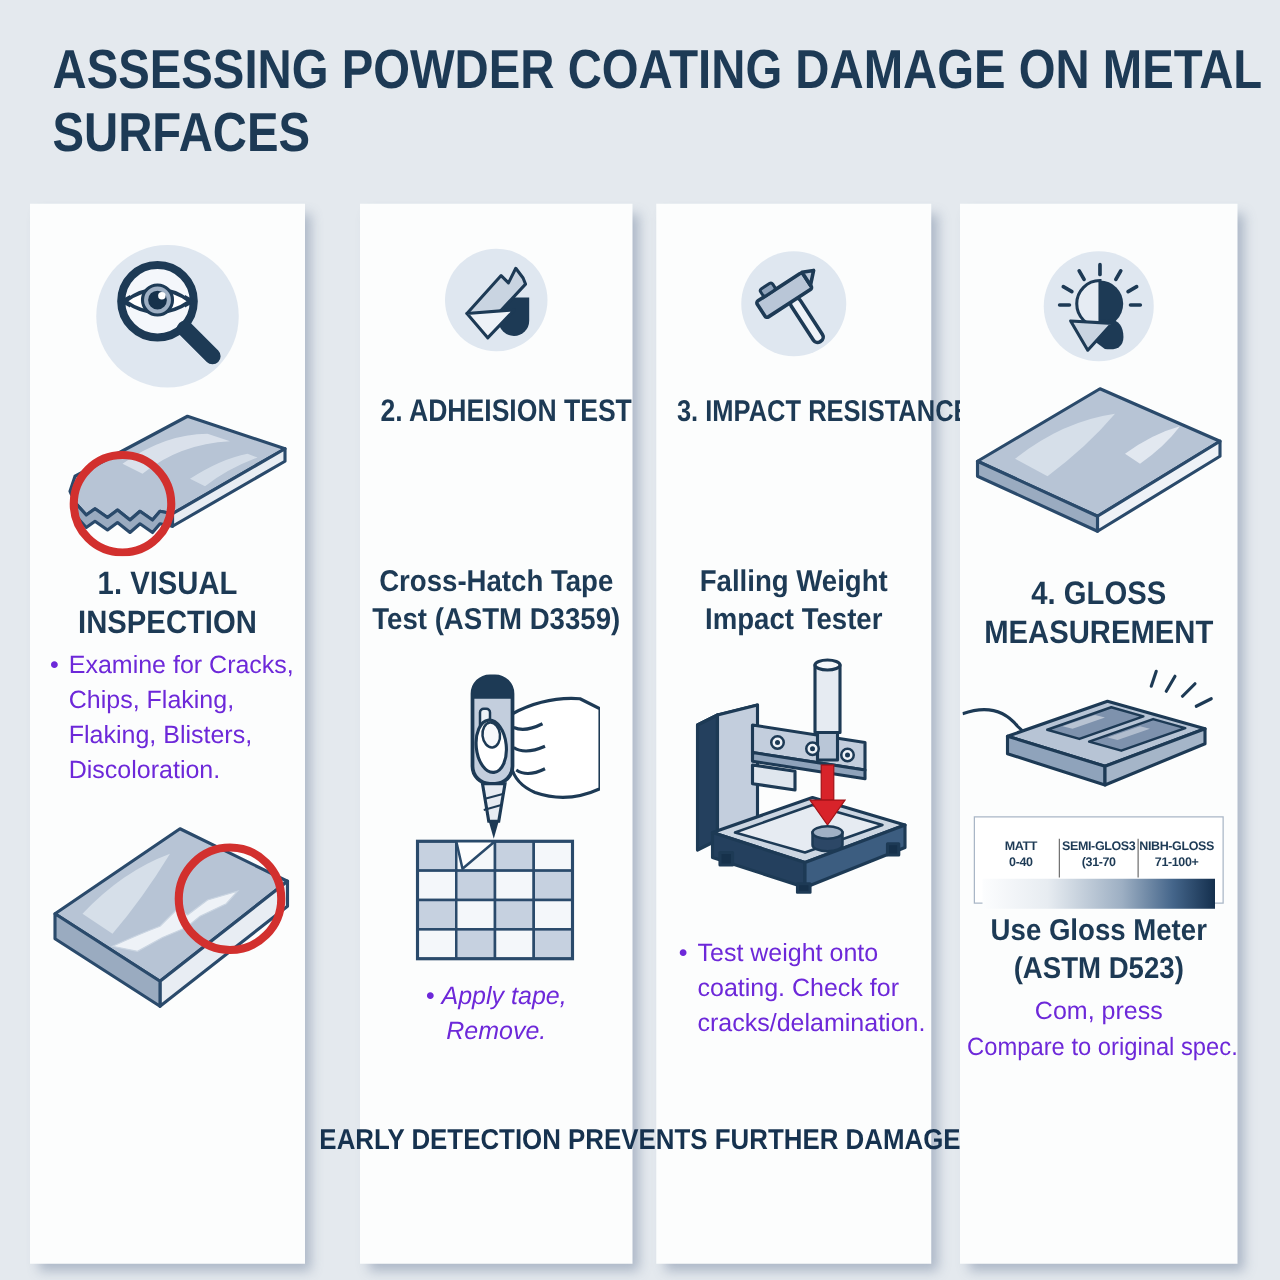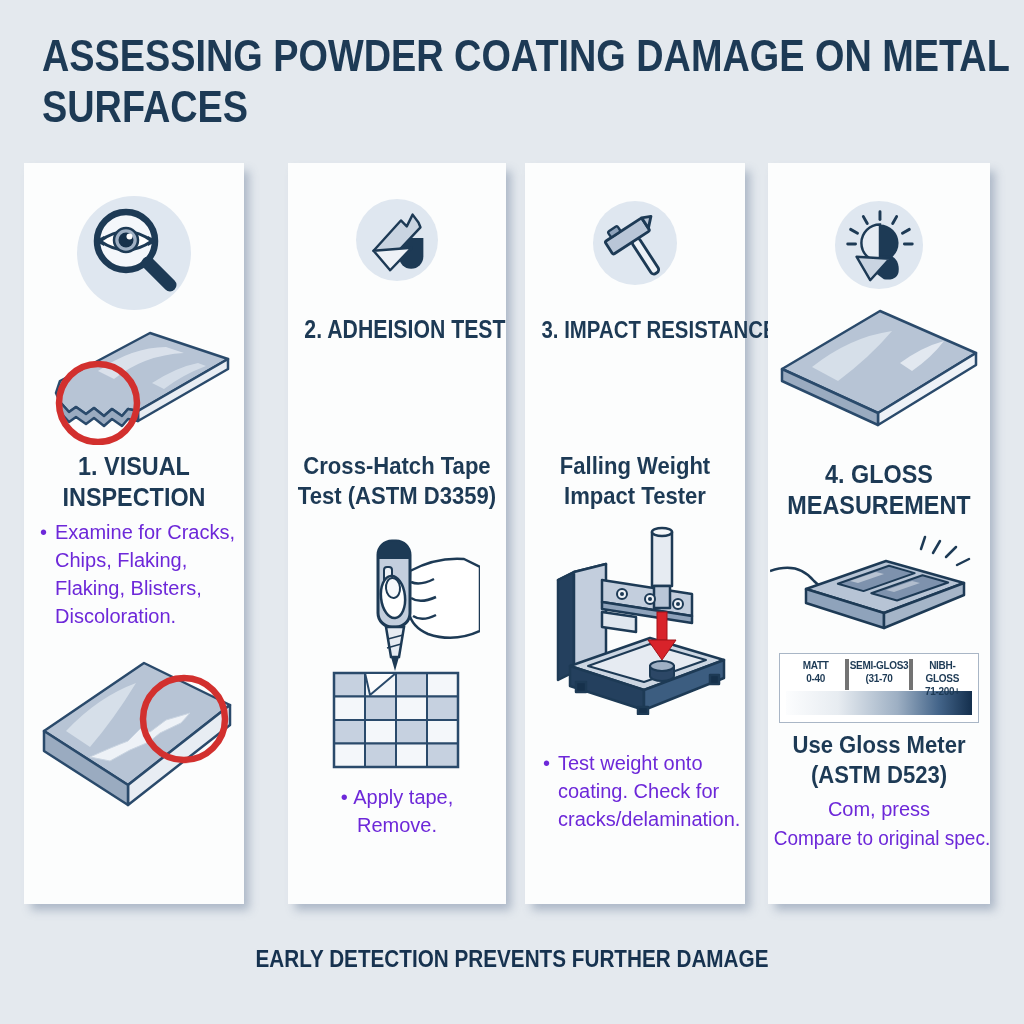--- a/index.html
+++ b/index.html
@@ -12,21 +12,21 @@
     overflow:hidden;
   }
   .stage { position:absolute; inset:0; }
 
   
   .title { position:absolute; left:42px; top:30px; font-weight:bold; font-size:44px;
            line-height:51px; transform:scaleX(0.86); transform-origin:left top; color:#1d3a55; }
   .title div { white-space:nowrap; }
 
   
-  .card { position:absolute; top:163px; height:741px; background:#fcfdfd;
+  .card { position:absolute; top:163px; height:848px; background:#fcfdfd;
           box-shadow:6px 7px 9px -1px rgba(95,115,145,0.42); }
   .c1 { left:24px;  width:220px; }
   .c2 { left:288px; width:218px; }
   .c3 { left:525px; width:220px; }
   .c4 { left:768px; width:222px; }
 
   .icon-circle { position:absolute; border-radius:50%; background:#dfe7f0;
                  display:flex; align-items:center; justify-content:center; }
   .c1 .icon-circle { left:53px; top:33px;  width:114px; height:114px; }
   .c2 .icon-circle { left:68px; top:36px;  width:82px;  height:82px; }
@@ -49,46 +49,46 @@
   .c4 .sub { top:567px; }
 
   .bullets { position:absolute; font-size:20px; line-height:28px; color:#6d28d9; }
   .c1 .bullets { left:14px; top:355px; width:200px; }
   .c3 .bullets { left:16px; top:586px; width:198px; }
   .bi { position:relative; padding-left:17px; }
   .bi::before { content:"\2022"; position:absolute; left:2px; }
   .c2 .bullets { left:0; top:620px; width:100%; text-align:center; }
   .bi-c { margin:0 auto; }
   .bi-c::before { content:"\2022\00a0"; }
-  .bi-c.narrow { max-width:150px; }
+  .bi-c.narrow { max-width:150px;font-style:italic; }
   .bi-c.nowrap { white-space:nowrap; }
 
   .ill { position:absolute; }
   .c1 .ill1 { left:8px;  top:156px; }
   .c1 .ill2 { left:8px;  top:472px; }
   .c2 .ill1 { left:26px; top:368px; }
   .c3 .ill1 { left:15px; top:357px; }
   .c4 .ill1 { left:6px;  top:132px; }
   .c4 .ill2 { left:2px;  top:368px; }
 
   
   .scale { position:absolute; left:11px; top:490px; width:200px; height:70px;
-           background:#fff; border:1.5px solid #a9b6c6; box-sizing:border-box; padding:5px 6px 0; }
+           background:#fff; border:1.5px solid #a9b6c6; box-sizing:border-box; padding:17px 6px 0; }
   .scale-labels { display:flex; height:31px; }
   .lv { flex:1; text-align:center; font-weight:bold; font-size:10px; line-height:13px;
         color:#1d3a55; letter-spacing:-0.3px; overflow:visible; }
-  .lv + .lv { border-left:4px solid #737373; }
+  .lv + .lv { border-left:1px solid #737373; }
   .scale-bar { height:24px; margin-top:1px;
     background:linear-gradient(90deg,#fcfdfe 0%,#e7ecf1 28%,#9dafc3 60%,#44658a 82%,#142f4d 100%); }
 
   .notes { position:absolute; top:632px; width:100%; text-align:center;
            font-size:20px; line-height:29px; color:#6d28d9; }
   .notes .n2 { white-space:nowrap; display:inline-block; transform:scaleX(0.95); }
 
-  .footer { position:absolute; left:0; top:946px; width:1024px; text-align:center; }
+  .footer { position:absolute; left:0; top:898px; width:1024px; text-align:center; }
   .footer span { display:inline-block; white-space:nowrap; font-weight:bold; font-size:23px;
                  color:#16324f; transform:scaleX(0.9); }
 </style>
 </head>
 <body>
 
 <div class="stage">
 
   <div class="title">
     <div>ASSESSING POWDER COATING DAMAGE ON METAL</div>
@@ -330,21 +330,21 @@
         <div class="lv">
           <div>MATT</div>
           <div>0-40</div>
         </div>
         <div class="lv">
           <div>SEMI-GLOS3</div>
           <div>(31-70</div>
         </div>
         <div class="lv">
           <div>NIBH-GLOSS</div>
-          <div>71-200+</div>
+          <div>71-100+</div>
         </div>
       </div>
       <div class="scale-bar"></div>
     </div>
 
     <div class="sub">
       <div>Use Gloss Meter</div>
       <div>(ASTM D523)</div>
     </div>
 

